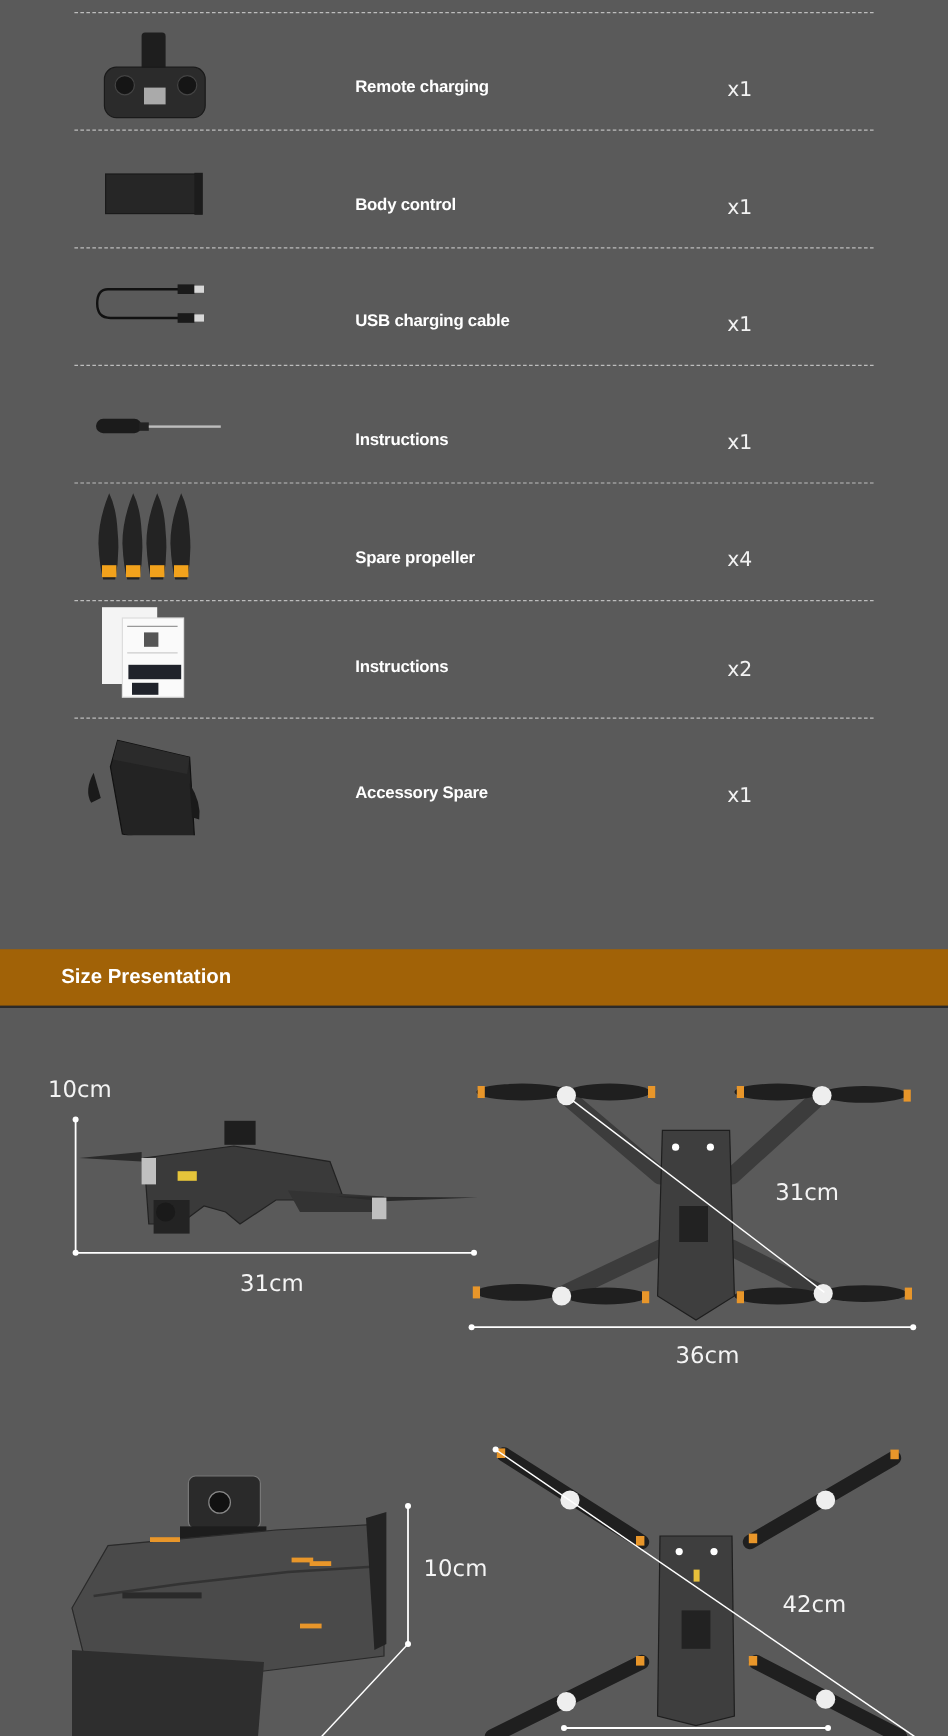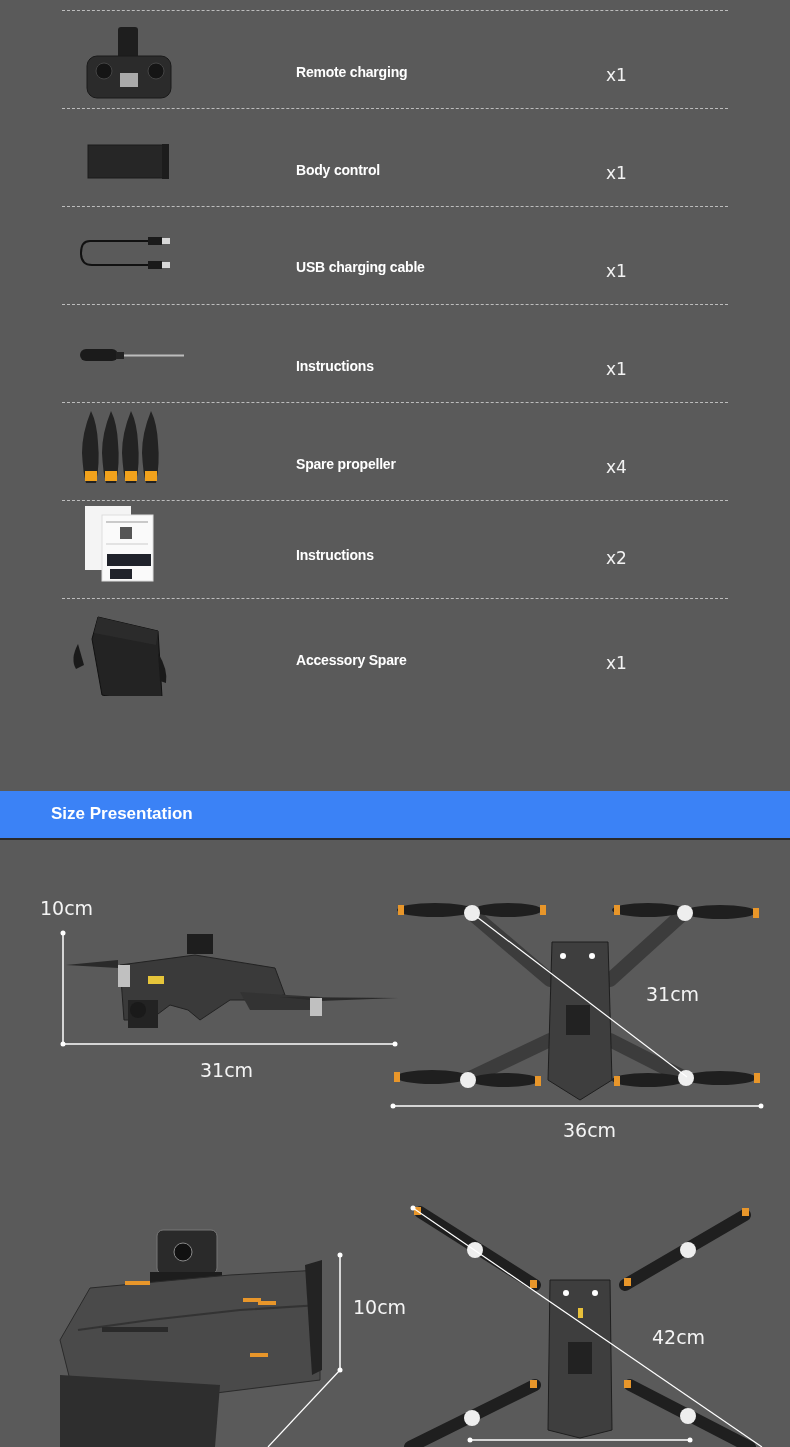--- a/index.html
+++ b/index.html
@@ -3,21 +3,21 @@
 <meta charset="utf-8">
 <style>
   html,body{margin:0;padding:0;}
   body{width:790px;height:1447px;overflow:hidden;background:#5a5a5a;font-family:"Liberation Sans",sans-serif;color:#fff;position:relative;}
   .list{position:absolute;left:0;top:0;width:790px;}
   .divider{position:absolute;left:62px;width:666px;height:0;border-top:1px dashed #bdbdbd;}
   .row{position:absolute;left:0;width:790px;height:97px;}
   .row .thumb{position:absolute;left:62px;top:0;width:140px;height:97px;}
   .row .label{position:absolute;left:296px;font-weight:bold;font-size:14px;letter-spacing:-0.2px;}
   .row .qty{position:absolute;left:606px;font-size:17px;color:#f2f2f2;font-family:"DejaVu Sans",sans-serif;font-weight:400;}
-  .section-header{position:absolute;left:0;top:791px;width:790px;height:47px;background:#3b82f6;border-bottom:2px solid #2a2a2a;}
+  .section-header{position:absolute;left:0;top:791px;width:790px;height:47px;background:#a16207;border-bottom:2px solid #2a2a2a;}
   .section-header .title{position:absolute;left:51px;top:13px;font-weight:bold;font-size:17px;}
   .dim-label{position:absolute;font-family:"DejaVu Sans",sans-serif;font-size:19px;color:#f4f4f4;text-align:right;}
   svg{display:block;}
 </style>
 </head>
 <body>
 
 <div class="list">
   <div class="divider" style="top:10px"></div>
 

